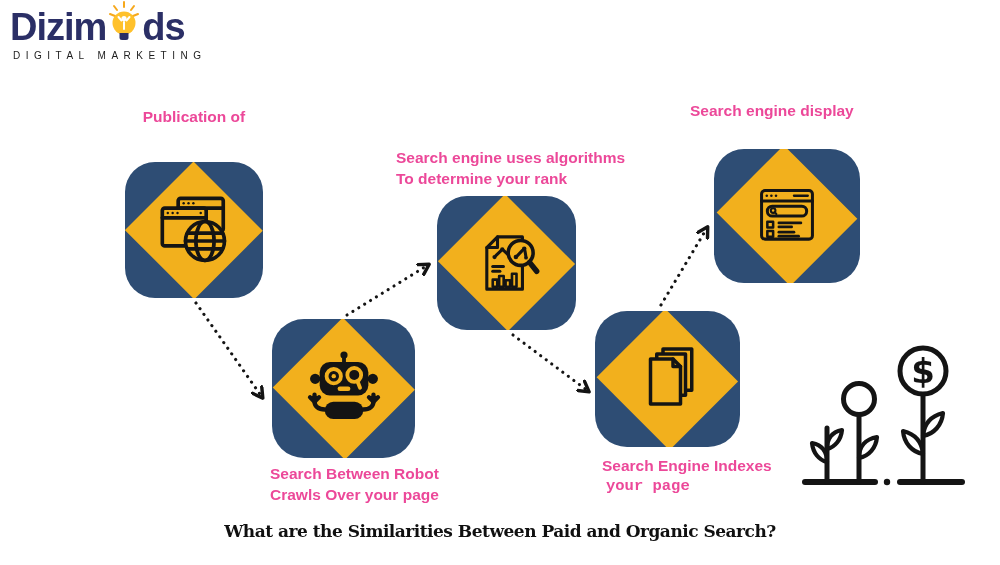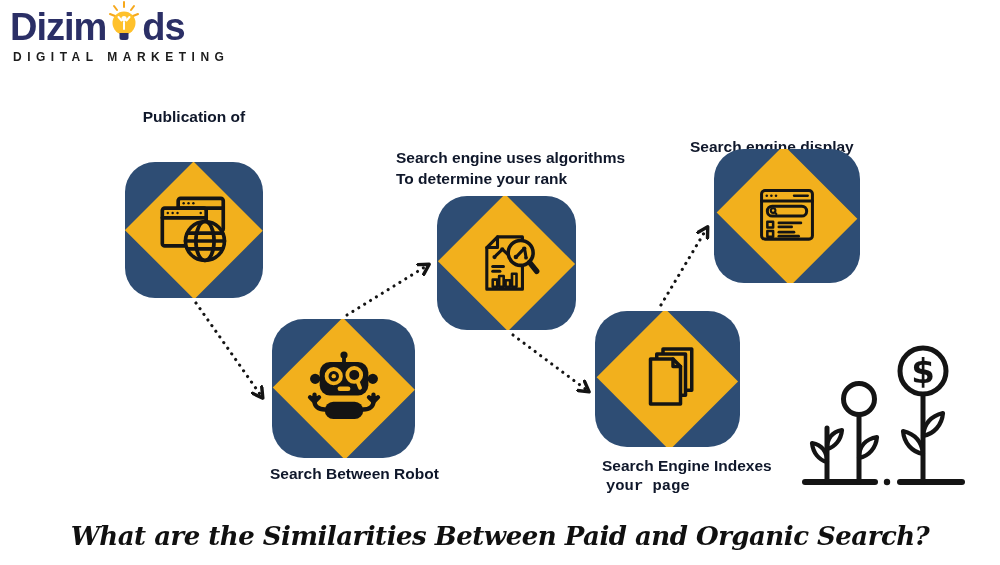--- a/index.html
+++ b/index.html
@@ -13,39 +13,39 @@
   html,body{background:#ffffff;}
   .canvas{
     position:relative;width:1000px;height:565px;background:#ffffff;
     overflow:hidden;font-family:"Liberation Sans",sans-serif;
   }
   
   .logo{position:absolute;left:10px;top:6px;}
   .logo-row{display:flex;align-items:center;}
   .logo-word{font-size:38px;font-weight:800;color:var(--logo_navy);letter-spacing:-1px;}
   .logo-bulb{margin:0 1px;margin-top:-6px;}
-  .logo-tagline{margin-top:1px;margin-left:3px;font-size:12px;font-weight:700;color:#1c1c1c;letter-spacing:5.5px;white-space:nowrap;}
-  
-  .step-label{position:absolute;font-size:15.5px;line-height:21px;font-weight:700;color:#0f172a;}
+  .logo-tagline{margin-top:1px;margin-left:3px;font-size:10px;font-weight:400;color:#1c1c1c;letter-spacing:5.5px;white-space:nowrap;}
+  
+  .step-label{position:absolute;font-size:15.5px;line-height:21px;font-weight:700;color:#ec4899;}
   .step-label span{display:block;}
   .lbl-center{text-align:center;}
   
   .block{position:absolute;background:var(--block_navy);overflow:hidden;}
   .r30{border-radius:30px;}
   .r32{border-radius:32px;}
   .diamond{position:absolute;inset:0;margin:auto;width:71%;height:71%;background:var(--diamond_yellow);transform:rotate(45deg);}
   .icon-wrap{position:absolute;inset:0;display:flex;align-items:center;justify-content:center;}
   
   .arrows{position:absolute;left:0;top:0;pointer-events:none;}
   .plants{position:absolute;left:797px;top:336px;}
   
   .footer-title{
     position:absolute;left:0;right:0;top:521px;text-align:center;
-    font-family:"DejaVu Serif",serif;font-style:italic;font-weight:bold;
-    font-size:26px;color:#101010;letter-spacing:-0.5px;
+    font-family:"DejaVu Serif",serif;font-weight:bold;
+    font-size:17px;color:#101010;letter-spacing:-0.5px;
   }
 </style>
 </head>
 <body>
 
 <div class="canvas">
 
   <div class="logo">
     <div class="logo-row">
       <span class="logo-word">Dizim</span>
@@ -117,20 +117,21 @@
           <path d="M17,48 C12,48 9,45.5 9,41.5"></path>
           <path d="M9,42 L5.5,38.5 M9,42 L9,36.5 M9,42 L12.5,38.5"></path>
           <path d="M47,48 C52,48 55,45.5 55,41.5"></path>
           <path d="M55,42 L51.5,38.5 M55,42 L55,36.5 M55,42 L58.5,38.5"></path>
         </g>
       </svg>
     </div>
   </div>
   <div class="step-label" style="left:270px;top:463px;width:210px;">
     <span>Search Between Robot</span>
+    <span>Crawls Over your page</span>
   </div>
 
   <div class="step-label" style="left:396px;top:147px;width:250px;">
     <span>Search engine uses algorithms</span>
     <span>To determine your rank</span>
   </div>
   <div class="block r30" style="left:437px;top:196px;width:139px;height:134px;">
     <div class="diamond"></div>
     <div class="icon-wrap">
       <svg width="76" height="76" viewBox="0 0 64 64" fill="none" stroke="#141414" stroke-width="2.6" stroke-linejoin="round" stroke-linecap="round">
@@ -168,21 +169,21 @@
         <path d="M18,16 H36 L42,22 V52 H18 Z" fill="#f2b01d"></path>
         <path d="M36,16 V22 H42"></path>
       </svg>
     </div>
   </div>
   <div class="step-label" style="left:602px;top:455px;width:210px;">
     <span>Search Engine Indexes</span>
     <span style="padding-left:4px;font-family:Liberation Mono, monospace;">your page</span>
   </div>
 
-  <div class="step-label" style="left:690px;top:100px;width:215px;margin-top:36px;">
+  <div class="step-label" style="left:690px;top:100px;width:215px;">
     <span>Search engine display</span>
   </div>
   <div class="block r30" style="left:714px;top:149px;width:146px;height:134px;">
     <div class="diamond"></div>
     <div class="icon-wrap">
       <svg width="74" height="74" viewBox="0 0 64 64" fill="none" stroke="#141414" stroke-width="2.6" stroke-linejoin="round" stroke-linecap="round">
         <rect x="10" y="10" width="44" height="42" rx="3"></rect>
         <line x1="10" y1="19" x2="54" y2="19"></line>
         <circle cx="14.5" cy="14.5" r="1.1" fill="#141414" stroke="none"></circle>
         <circle cx="18.5" cy="14.5" r="1.1" fill="#141414" stroke="none"></circle>

